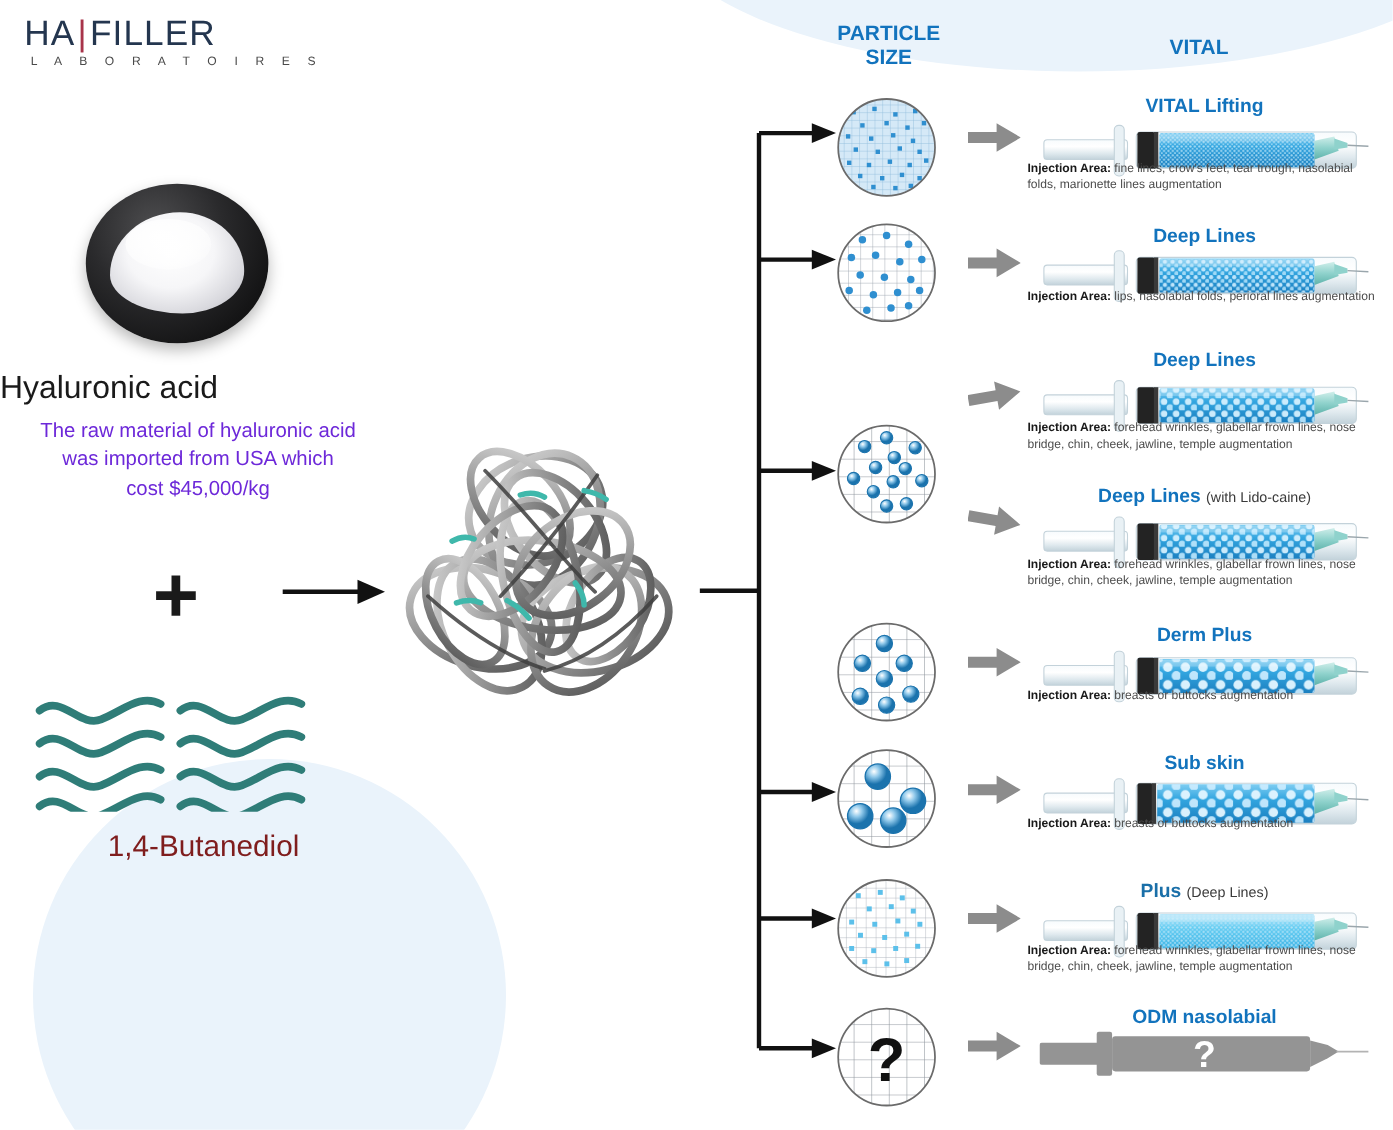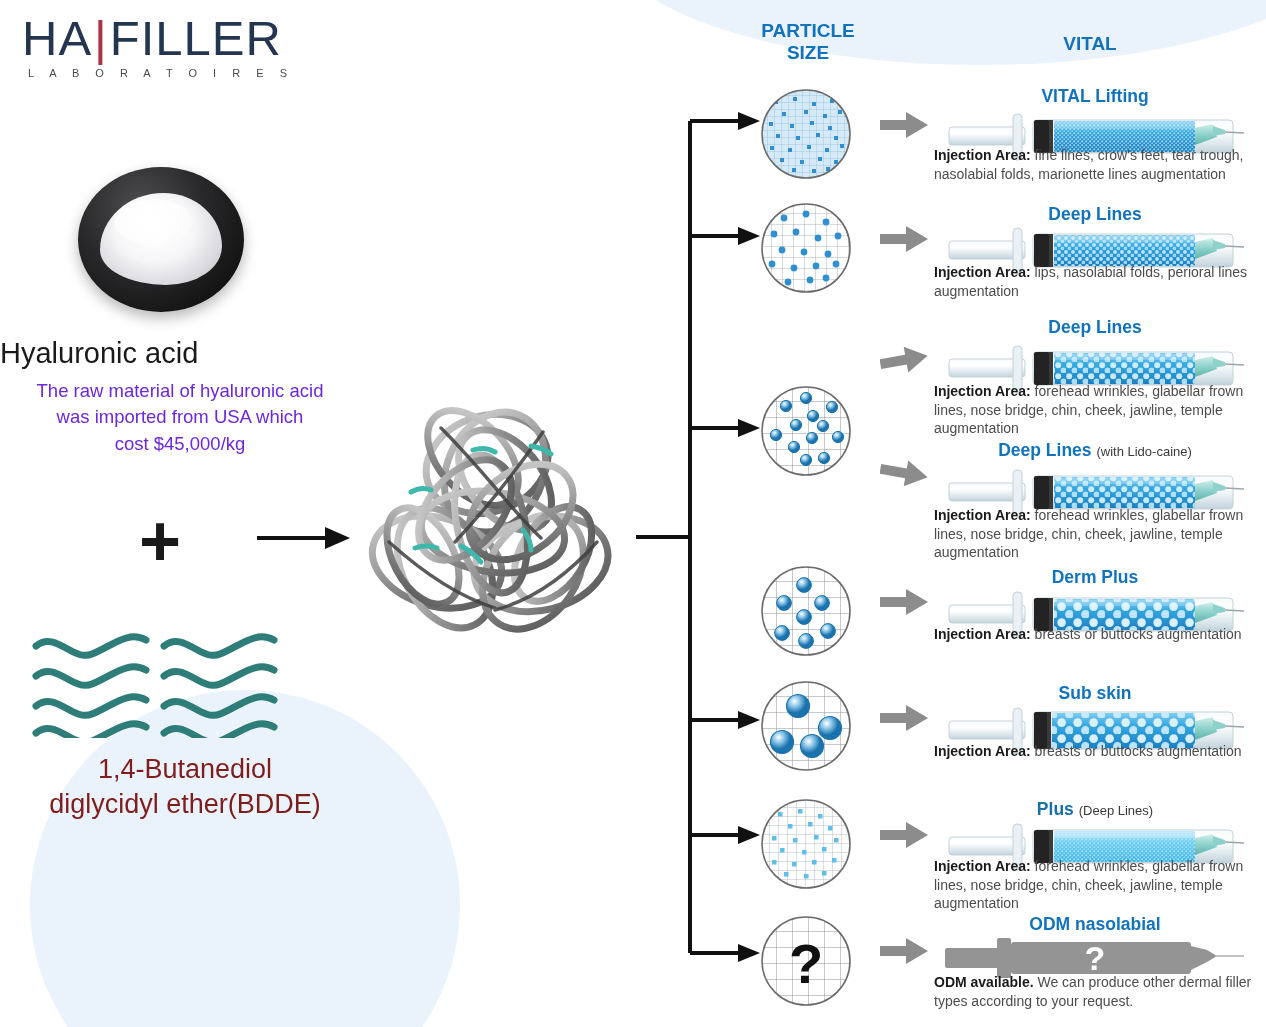--- a/index.html
+++ b/index.html
@@ -24,21 +24,21 @@
     background: #eaf3fb;
     border-radius: 50%;
     z-index: 0;
   }
   .layer { position: absolute; z-index: 2; }
 
   
   .logo { left: 22px; top: 14px; width: 330px; }
   .logo-main {
     font-family: "Liberation Sans", sans-serif;
-    font-size: 49px; letter-spacing: 1px;
+    font-size: 32px; letter-spacing: 1px;
     color: #24364f; font-weight: 400; line-height: 1;
     white-space: nowrap;
   }
   .logo-main .slash { color: #a8344a; font-weight: 300; padding: 0 2px; }
   .logo-sub {
     font-size: 11px; letter-spacing: 6.5px;
     color: #4a4a4a; margin-top: 4px; padding-left: 6px;
   }
 
   
@@ -109,21 +109,21 @@
     position: absolute; width: 300px; text-align: center;
     font-size: 17.5px; font-weight: bold; color: #1273bd;
     white-space: nowrap;
   }
   .type-name .suffix {
     font-size: 13px; font-weight: normal; color: #3a3a3a;
   }
   .type-name.dark { color: #1a6fa8; }
   .inj {
     position: absolute; width: 318px;
-    font-size: 14px; color: #4c4c4c; line-height: 1.33;
+    font-size: 11px; color: #4c4c4c; line-height: 1.33;
   }
   .inj b { color: #1a1a1a; }
 </style>
 </head>
 <body>
 
 <div class="bg-top-ellipse"></div>
 <div class="bg-bottom-circle"></div>
 
 <div class="layer logo">
@@ -158,21 +158,20 @@
     <path d="M132 48 C 152 32, 168 64, 188 56 S 224 32, 242 42"></path>
     <path d="M4 78 C 24 62, 40 94, 60 86 S 96 62, 114 72"></path>
     <path d="M132 78 C 152 62, 168 94, 188 86 S 224 62, 242 72"></path>
     <path d="M4 105 C 24 89, 40 121, 60 113 S 96 89, 114 99"></path>
     <path d="M132 105 C 152 89, 168 121, 188 113 S 224 89, 242 99"></path>
   </g>
 </svg>
 
 <div class="layer" id="bdde-title">
   <div>1,4-Butanediol</div>
-  <div>diglycidyl ether(BDDE)</div>
 </div>
 
 <svg class="layer" id="mix-arrow" viewBox="0 0 95 32">
   <line x1="2" y1="16" x2="74" y2="16" stroke="#111" stroke-width="4"></line>
   <polygon points="70,5 95,16 70,27" fill="#111"></polygon>
 </svg>
 
 <svg class="layer" id="molecule" viewBox="0 0 295 255">
   <defs>
     <linearGradient id="strand" x1="0" y1="0" x2="1" y2="1">
@@ -621,15 +620,14 @@
   <div class="type-name" style="left:945px;top:567px;"><span>Derm Plus</span></div>
   <div class="inj" style="left:934px;top:625px;"><b>Injection Area:</b><span> breasts or buttocks augmentation</span></div>
 
   <div class="type-name" style="left:945px;top:683px;"><span>Sub skin</span></div>
   <div class="inj" style="left:934px;top:742px;"><b>Injection Area:</b><span> breasts or buttocks augmentation</span></div>
 
   <div class="type-name dark" style="left:945px;top:799px;"><span>Plus</span> <span class="suffix">(Deep Lines)</span></div>
   <div class="inj" style="left:934px;top:857px;"><b>Injection Area:</b><span> forehead wrinkles, glabellar frown lines, nose bridge, chin, cheek, jawline, temple augmentation</span></div>
 
   <div class="type-name" style="left:945px;top:914px;"><span>ODM nasolabial</span></div>
-  <div class="inj" style="left:934px;top:973px;"><b>ODM available.</b><span> We can produce other dermal filler types according to your request.</span></div>
 
 </div>
 
 </body></html>

